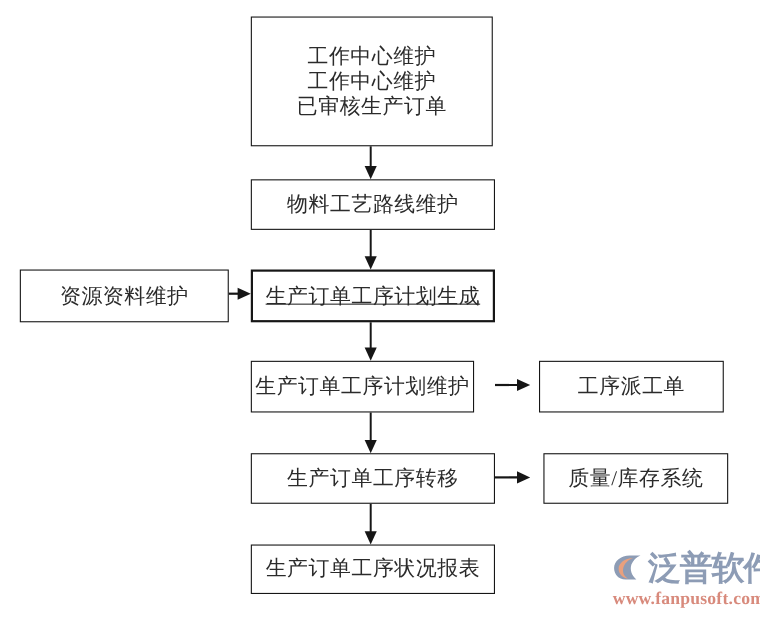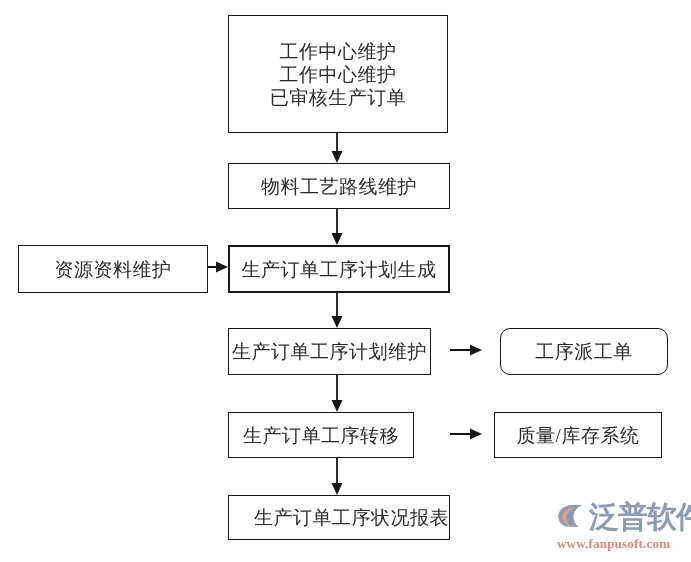--- a/index.html
+++ b/index.html
@@ -35,36 +35,37 @@
     color: #2b2b2b;
     font-size: 19px;
     line-height: 1.0;
     letter-spacing: 0.5px;
     text-align: center;
     white-space: nowrap;
     user-select: none;
   }
   .node.emph {
     border-width: 2.5px;
+    text-decoration: underline;
   }
   .node .line {
     display: block;
     padding: 2px 0;
   }
 
   
   #node-master      { left: 228px; top: 15px;  width: 220px; height: 118px; }
   #node-routing     { left: 228px; top: 163px; width: 222px; height: 46px;  }
   #node-approved    { left: 18px;  top: 245px; width: 190px; height: 48px;  }
   #node-generate    { left: 228px; top: 245px; width: 222px; height: 48px;  }
   #node-planmaint   { left: 228px; top: 328px; width: 203px; height: 47px;  }
-  #node-dispatch    { left: 500px; top: 328px; width: 168px; height: 47px; border-radius: 10px;  }
-  #node-transfer    { left: 228px; top: 412px; width: 186px; height: 46px;  }
+  #node-dispatch    { left: 490px; top: 328px; width: 168px; height: 47px;  }
+  #node-transfer    { left: 228px; top: 412px; width: 222px; height: 46px;  }
   #node-qualitystk  { left: 482px; top: 412px; width: 168px; height: 46px; margin-left: 12px;  }
-  #node-report      { left: 228px; top: 495px; width: 222px; height: 45px; align-items: flex-end;  }
+  #node-report      { left: 228px; top: 495px; width: 222px; height: 45px;  }
 
   
   .conn {
     position: absolute;
   }
   .conn svg { display: block; overflow: visible; }
 
   #conn-master-routing   { left: 330px; top: 133px; }
   #conn-routing-generate { left: 330px; top: 209px; }
   #conn-generate-plan    { left: 330px; top: 293px; }
@@ -99,21 +100,21 @@
     font-family: "DejaVu Sans", "Liberation Sans", sans-serif;
     font-size: 30px;
     font-weight: bold;
     color: #8d9cb5;
     letter-spacing: -1px;
     line-height: 1;
     white-space: nowrap;
   }
   #wm-url {
     font-family: "Liberation Serif", "DejaVu Serif", serif;
-    font-size: 13px;
+    font-size: 16px;
     font-weight: bold;
     color: #d88a7c;
     letter-spacing: 0.2px;
     line-height: 1;
     margin-top: 3px;
     margin-left: 1px;
     white-space: nowrap;
   }
 </style>
 </head>

